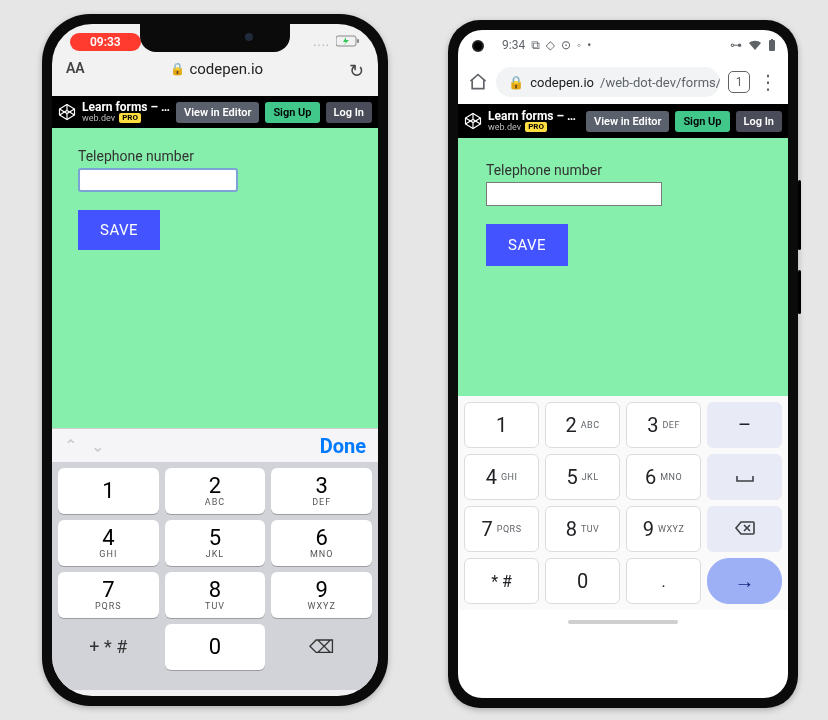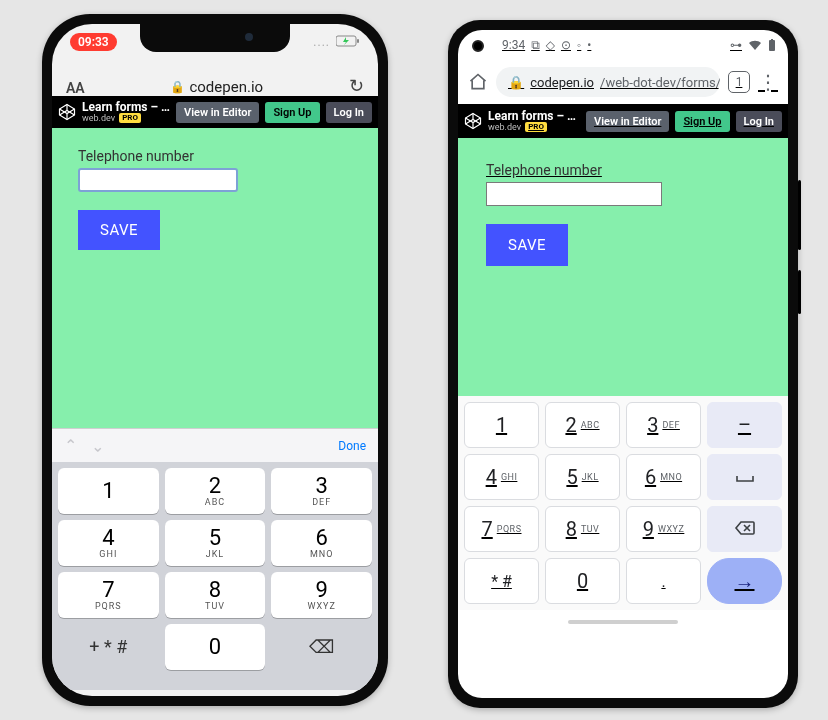--- a/index.html
+++ b/index.html
@@ -17,25 +17,25 @@
   *{box-sizing:border-box;font-family:-apple-system,BlinkMacSystemFont,"Segoe UI",Roboto,Helvetica,Arial,sans-serif;}
   body{margin:0;background:var(--bg);width:828px;height:720px;overflow:hidden;position:relative;}
   .stage{position:relative;width:828px;height:720px;}
 
   
   .iphone{position:absolute;left:42px;top:14px;width:346px;height:692px;background:#0b0b0b;border-radius:48px;box-shadow:0 2px 6px rgba(0,0,0,.25);}
   .iphone .screen{position:absolute;left:10px;right:10px;top:10px;bottom:10px;border-radius:40px;overflow:hidden;background:#f2f2f2;}
   .iphone .notch{position:absolute;top:0;left:50%;transform:translateX(-50%);width:150px;height:28px;background:#0b0b0b;border-bottom-left-radius:16px;border-bottom-right-radius:16px;z-index:3;}
   .iphone .notch .dot{position:absolute;left:50%;top:9px;transform:translateX(30px);width:8px;height:8px;border-radius:50%;background:#1f2b3a;}
   .iphone .status{display:flex;align-items:center;justify-content:space-between;height:36px;padding:0 18px;font-size:12px;}
-  .iphone .status .pill{background:#ff3b30;color:#fff;border-radius:10px;padding:2px 8px;font-size:12px;font-weight:600;}
+  .iphone .status .pill{background:#ff3b30;color:#fff;border-radius:10px;padding:2px 20px;font-size:12px;font-weight:600;}
   .iphone .status .right{display:flex;align-items:center;gap:6px;color:#555;}
   .iphone .status .dots{letter-spacing:1px;color:#aaa;}
   .iphone .status .batt{color:#34c759;}
-  .iphone .safaribar{display:flex;align-items:flex-end;height:36px;padding:0 14px;gap:10px;font-size:15px;color:#444;}
+  .iphone .safaribar{display:flex;align-items:flex-start;height:36px;padding:0 14px;gap:10px;font-size:15px;color:#444;}
   .iphone .safaribar .aA{font-weight:600;font-size:14px;}
   .iphone .safaribar .url{flex:1;text-align:center;display:flex;align-items:center;justify-content:center;gap:4px;color:#222;}
   .iphone .safaribar .lock{font-size:12px;}
   .iphone .safaribar .reload{font-size:18px;}
   .codepen-bar{display:flex;align-items:center;height:32px;background:#000;color:#fff;padding:0 6px;gap:6px;font-size:11px;}
   .cp-logo{width:18px;height:18px;display:flex;align-items:center;justify-content:center;}
   .cp-logo svg{width:18px;height:18px;}
   .cp-title-wrap{display:flex;flex-direction:column;line-height:1; flex:1;min-width:0;}
   .cp-title{font-weight:700;font-size:12px;white-space:nowrap;overflow:hidden;text-overflow:ellipsis;}
   .cp-sub{font-size:9px;color:#bdbdbd;display:flex;align-items:center;gap:4px;}
@@ -45,33 +45,33 @@
   .cp-sign{background:var(--signup);color:#000;}
   .cp-log{background:var(--logbtn);color:#fff;}
 
   .form-area{background:#86efac;padding:20px 26px;height:300px;}
   .form-label{font-size:14px;color:#333;margin-bottom:4px;}
   .ios .form-input{width:160px;height:24px;border:2px solid #7da2d6;border-radius:3px;outline:none;padding:0 4px;font-size:14px;}
   .save-btn{margin-top:18px;display:inline-flex;align-items:center;justify-content:center;height:40px;padding:0 22px;background:var(--blue);color:#fff;font-size:15px;letter-spacing:.5px;border:none;}
 
   .ios-acc{display:flex;align-items:center;height:34px;background:#f5f5f7;border-top:1px solid #cfcfd1;padding:0 12px;gap:14px;}
   .ios-acc .chev{color:#c7c7cc;font-size:16px;}
-  .ios-acc .done{margin-left:auto;color:var(--ios-done);font-weight:400;font-size:12px;}
+  .ios-acc .done{margin-left:auto;color:var(--ios-done);font-weight:700;font-size:20px;}
 
   .ios-pad{background:#d1d3d9;padding:6px;display:grid;grid-template-columns:repeat(3,1fr);gap:6px;}
   .ios-key{background:var(--key-bg);border-radius:6px;height:46px;display:flex;flex-direction:column;align-items:center;justify-content:center;box-shadow:0 1px 0 rgba(0,0,0,.25);}
   .ios-key .n{font-size:22px;font-weight:400;line-height:1;}
   .ios-key .l{font-size:9px;letter-spacing:1px;color:#555;}
   .ios-key.flat{background:transparent;box-shadow:none;color:#333;font-size:18px;}
   .ios-key.flat .n{font-size:18px;}
   .ios-spacer{height:14px;background:#d1d3d9;}
 
   
   .pixel{position:absolute;left:448px;top:20px;width:350px;height:688px;background:#0b0b0b;border-radius:32px;box-shadow:0 2px 6px rgba(0,0,0,.25);}
-  .pixel .screen{position:absolute;left:10px;right:10px;top:10px;bottom:10px;border-radius:24px;overflow:hidden;background:#fff;text-decoration:underline;}
+  .pixel .screen{position:absolute;left:10px;right:10px;top:10px;bottom:10px;border-radius:24px;overflow:hidden;background:#fff;}
   .pixel .cam{position:absolute;left:24px;top:20px;width:12px;height:12px;background:#000;border-radius:50%;border:2px solid #222;z-index:4;}
   .pixel .vol{position:absolute;right:-3px;top:160px;width:3px;height:70px;background:#000;border-radius:2px;}
   .pixel .pow{position:absolute;right:-3px;top:250px;width:3px;height:44px;background:#000;border-radius:2px;}
 
   .and-status{height:30px;display:flex;align-items:center;padding:0 12px 0 44px;font-size:12px;color:#5f6368;gap:6px;}
   .and-status .right{margin-left:auto;display:flex;align-items:center;gap:6px;}
   .and-status svg{display:block;}
 
   .chrome-bar{height:44px;display:flex;align-items:center;padding:0 10px;gap:8px;}
   .chrome-bar .home{display:flex;}

